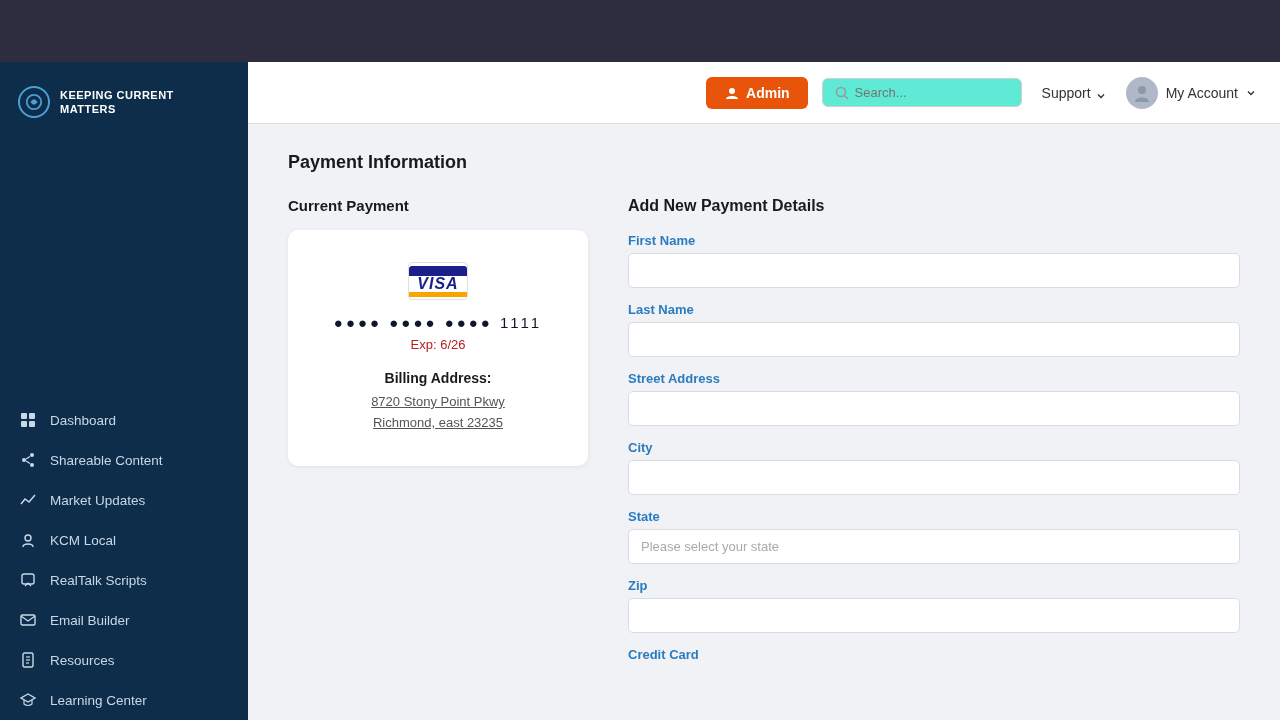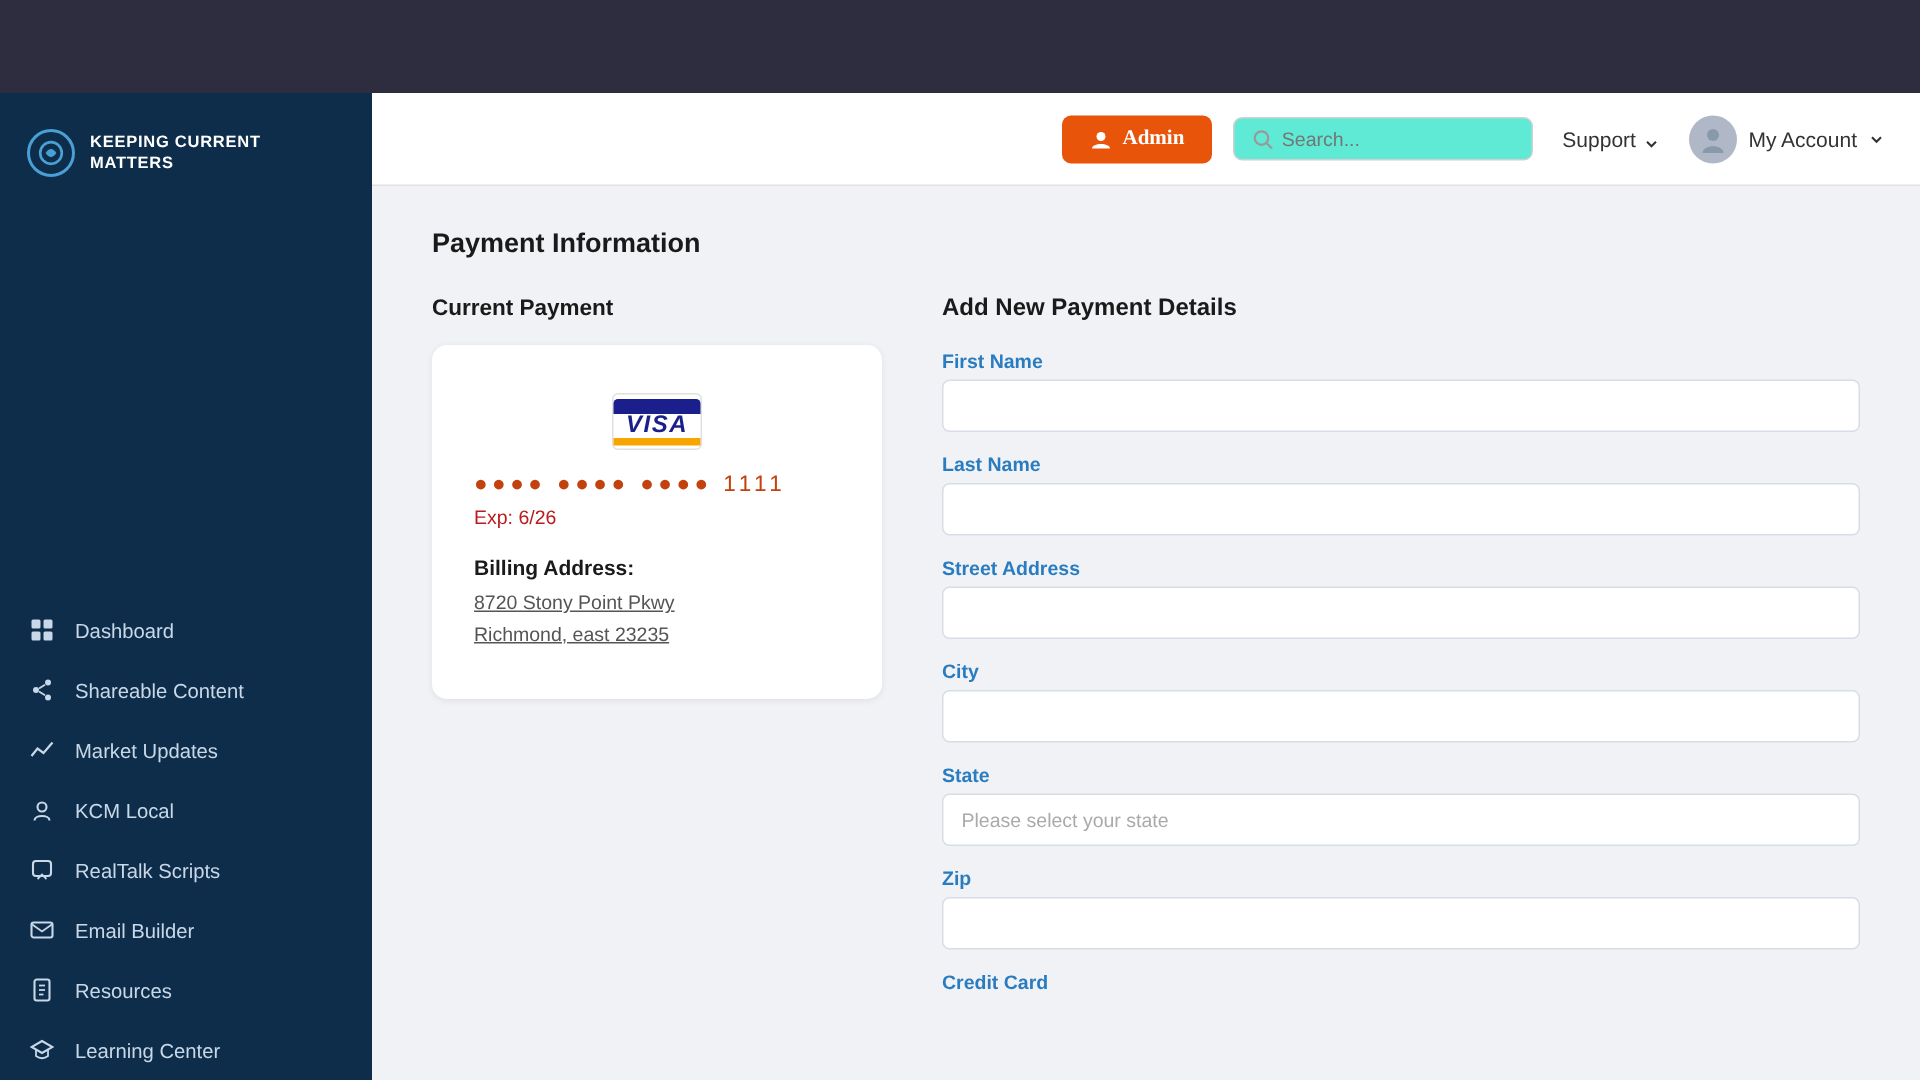--- a/index.html
+++ b/index.html
@@ -16,43 +16,43 @@
     .sidebar-logo { display: flex; align-items: center; padding: 16px 18px 20px; }
     .sidebar-logo-icon { width: 32px; height: 32px; border: 2px solid #4a9fd4; border-radius: 50%; display: flex; align-items: center; justify-content: center; margin-right: 10px; flex-shrink: 0; }
     .sidebar-logo-icon svg { width: 18px; height: 18px; }
     .sidebar-logo-text { font-size: 11px; font-weight: 700; letter-spacing: 0.5px; text-transform: uppercase; line-height: 1.3; color: #fff; }
     .sidebar-nav { display: flex; flex-direction: column; }
     .sidebar-item { display: flex; align-items: center; padding: 10px 18px; cursor: pointer; font-size: 13.5px; color: #c8d8e8; transition: background 0.15s; }
     .sidebar-item .nav-icon { width: 20px; height: 20px; margin-right: 12px; display: flex; align-items: center; justify-content: center; flex-shrink: 0; }
 
     
     .header { background: #fff; height: 62px; display: flex; align-items: center; justify-content: flex-end; padding: 0 24px; border-bottom: 1px solid #e0e0e0; position: relative; flex-shrink: 0; }
-    .header-admin-btn { background: #e8540a; color: #fff; border: none; border-radius: 6px; padding: 8px 18px; font-size: 14px; font-weight: 600; cursor: pointer; display: flex; align-items: center; gap: 6px; margin-right: 14px; font-family: Liberation Serif, serif; }
+    .header-admin-btn { background: #e8540a; color: #fff; border: none; border-radius: 6px; padding: 8px 18px; font-size: 14px; font-weight: 600; cursor: pointer; display: flex; align-items: center; gap: 6px; margin-right: 14px; }
     .header-search { display: flex; align-items: center; background: #5eead4; border: 1px solid #d0d0d0; border-radius: 6px; padding: 6px 12px; width: 200px; margin-right: 20px; }
     .header-search input { border: none; outline: none; font-size: 13px; color: #666; width: 100%; background: transparent; }
     .header-support { display: flex; align-items: flex-end; gap: 5px; font-size: 14px; color: #333; cursor: pointer; margin-right: 20px; }
     .header-account { display: flex; align-items: center; gap: 8px; font-size: 14px; color: #333; cursor: pointer; }
     .header-avatar { width: 32px; height: 32px; border-radius: 50%; background: #b0b8c8; display: flex; align-items: center; justify-content: center; overflow: hidden; }
 
     
     .main-area { display: flex; flex-direction: column; flex: 1; overflow: hidden; }
     .content { flex: 1; overflow-y: auto; padding: 28px 40px; background: #f0f2f5; }
     .page-title { font-size: 18px; font-weight: 700; color: #1a1a1a; margin-bottom: 24px; }
 
     .payment-layout { display: flex; gap: 40px; align-items: flex-start; }
 
     
     .current-payment { min-width: 300px; max-width: 320px; }
     .section-heading { font-size: 15px; font-weight: 600; color: #1a1a1a; margin-bottom: 16px; }
-    .payment-card { background: #fff; border-radius: 10px; padding: 32px 28px; text-align: left; box-shadow: 0 1px 4px rgba(0,0,0,0.07); }
+    .payment-card { background: #fff; border-radius: 10px; padding: 32px 28px; text-align: center; box-shadow: 0 1px 4px rgba(0,0,0,0.07); }
     .visa-logo { width: 60px; height: 38px; background: #fff; border: 1px solid #e0e0e0; border-radius: 4px; display: flex; flex-direction: column; align-items: center; justify-content: center; margin: 0 auto 14px; }
     .visa-blue-bar { width: 100%; height: 10px; background: #1a1f8c; border-radius: 3px 3px 0 0; }
     .visa-text { font-size: 16px; font-weight: 900; color: #1a1f8c; font-style: italic; letter-spacing: 1px; line-height: 1; }
     .visa-yellow-bar { width: 100%; height: 5px; background: #f7a600; }
-    .card-number { font-size: 15px; color: #c2410c; letter-spacing: 3px; margin-bottom: 6px; }
+    .card-number { font-size: 15px; color: #0f172a; letter-spacing: 3px; margin-bottom: 6px; }
     .card-exp { font-size: 13px; color: #b91c1c; margin-bottom: 18px; }
     .billing-label { font-size: 14px; font-weight: 700; color: #1a1a1a; margin-bottom: 6px; }
     .billing-addr { font-size: 13px; color: #555; line-height: 1.6; text-decoration: underline; }
 
     
     .add-payment { flex: 1; }
     .form-section-title { font-size: 16px; font-weight: 700; color: #1a1a1a; margin-bottom: 18px; }
     .form-field { margin-bottom: 14px; }
     .form-label { font-size: 13px; font-weight: 600; color: #2a7cc0; margin-bottom: 5px; display: block; }
     .form-input { width: 100%; border: 1px solid #d8dde5; border-radius: 5px; padding: 9px 12px; font-size: 13px; color: #333; background: #fff; outline: none; }

